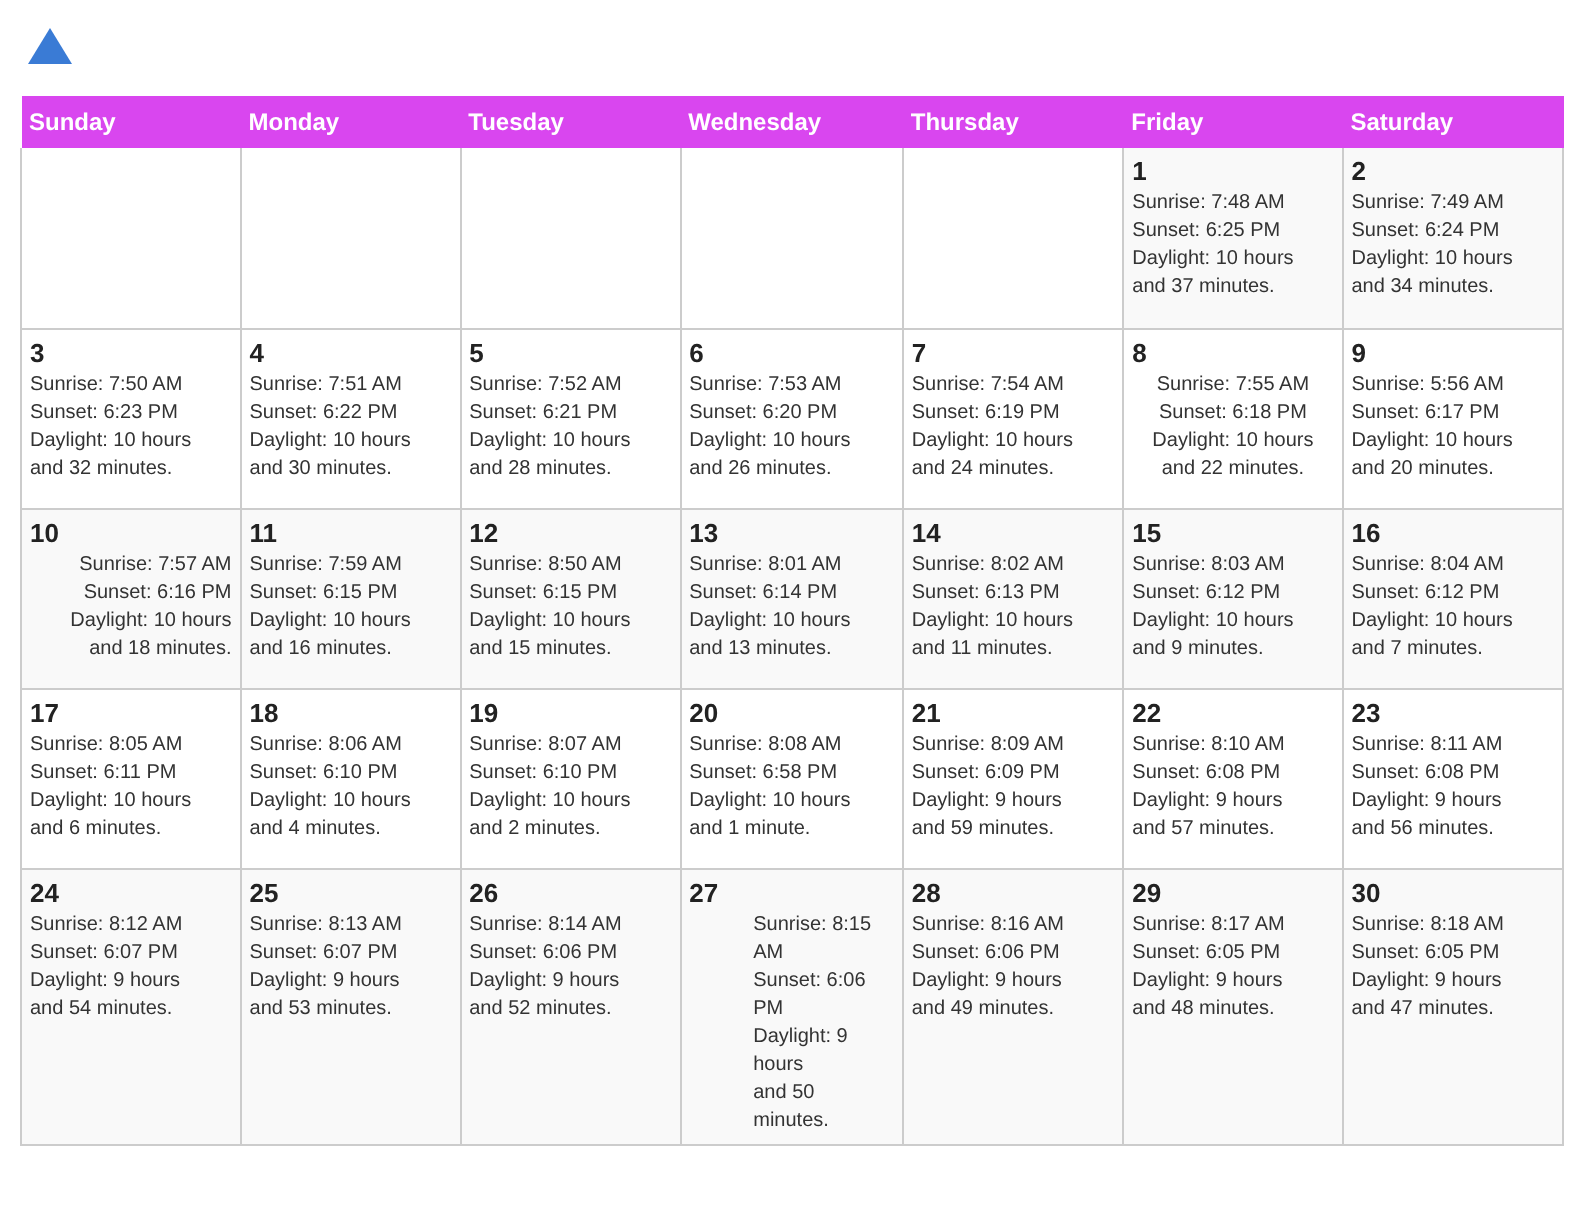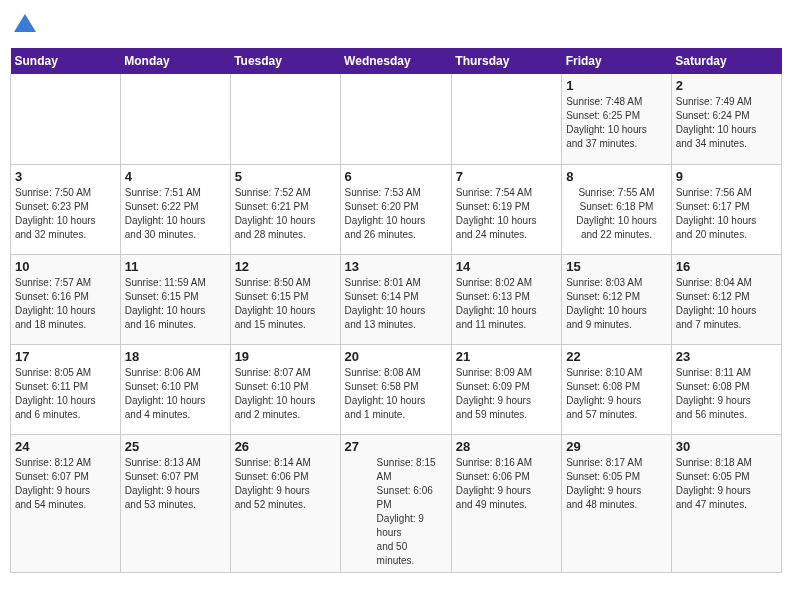--- a/index.html
+++ b/index.html
@@ -52,21 +52,21 @@
     .location {
       font-size: 14px;
       color: #555;
     }
     table {
       width: 100%;
       border-collapse: collapse;
       font-size: 11px;
     }
     thead th {
-      background: #4c1d95;
+      background: #d946ef;
       color: #fff;
       padding: 6px 4px;
       text-align: left;
       font-size: 12px;
       font-weight: bold;
     }
     tbody tr {
       border-bottom: 1px solid #ccc;
     }
     tbody td {
@@ -187,37 +187,37 @@
         </td>
         <td>
           <div class="day-number">8</div>
           <div class="day-info" style="white-space: pre-line; text-align: center;">Sunrise: 7:55 AM
 Sunset: 6:18 PM
 Daylight: 10 hours
 and 22 minutes.</div>
         </td>
         <td>
           <div class="day-number">9</div>
-          <div class="day-info" style="white-space: pre-line;">Sunrise: 7:56 AM
+          <div class="day-info" style="white-space: pre-line;">Sunrise: 5:56 AM
 Sunset: 6:17 PM
 Daylight: 10 hours
 and 20 minutes.</div>
         </td>
       </tr>
       <tr>
         <td>
           <div class="day-number">10</div>
-          <div class="day-info" style="white-space: pre-line;">Sunrise: 7:57 AM
+          <div class="day-info" style="white-space: pre-line; text-align: right;">Sunrise: 7:57 AM
 Sunset: 6:16 PM
 Daylight: 10 hours
 and 18 minutes.</div>
         </td>
         <td>
           <div class="day-number">11</div>
-          <div class="day-info" style="white-space: pre-line;">Sunrise: 11:59 AM
+          <div class="day-info" style="white-space: pre-line;">Sunrise: 7:59 AM
 Sunset: 6:15 PM
 Daylight: 10 hours
 and 16 minutes.</div>
         </td>
         <td>
           <div class="day-number">12</div>
           <div class="day-info" style="white-space: pre-line;">Sunrise: 8:50 AM
 Sunset: 6:15 PM
 Daylight: 10 hours
 and 15 minutes.</div>

